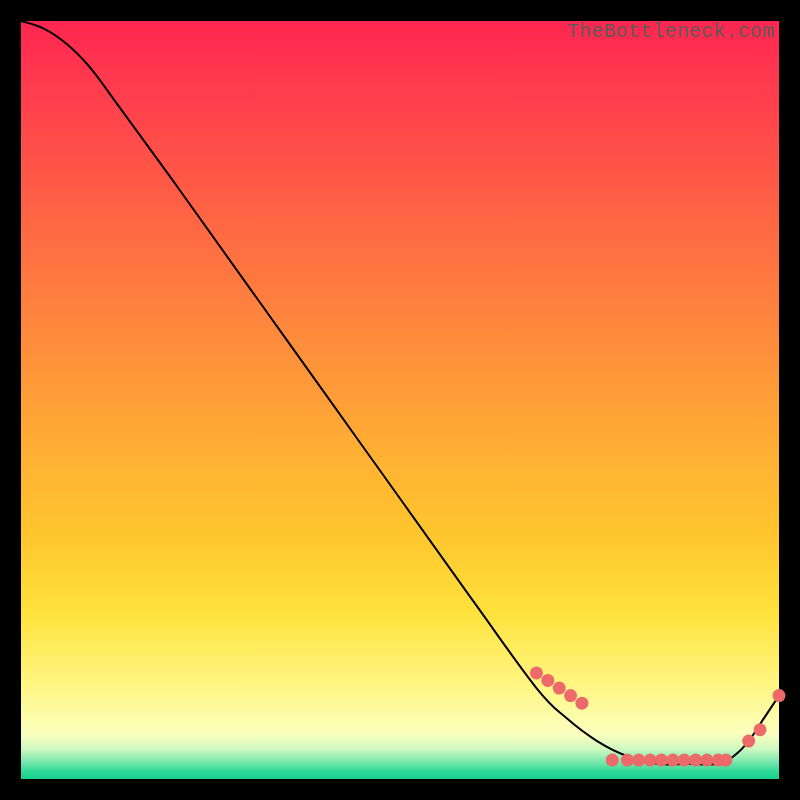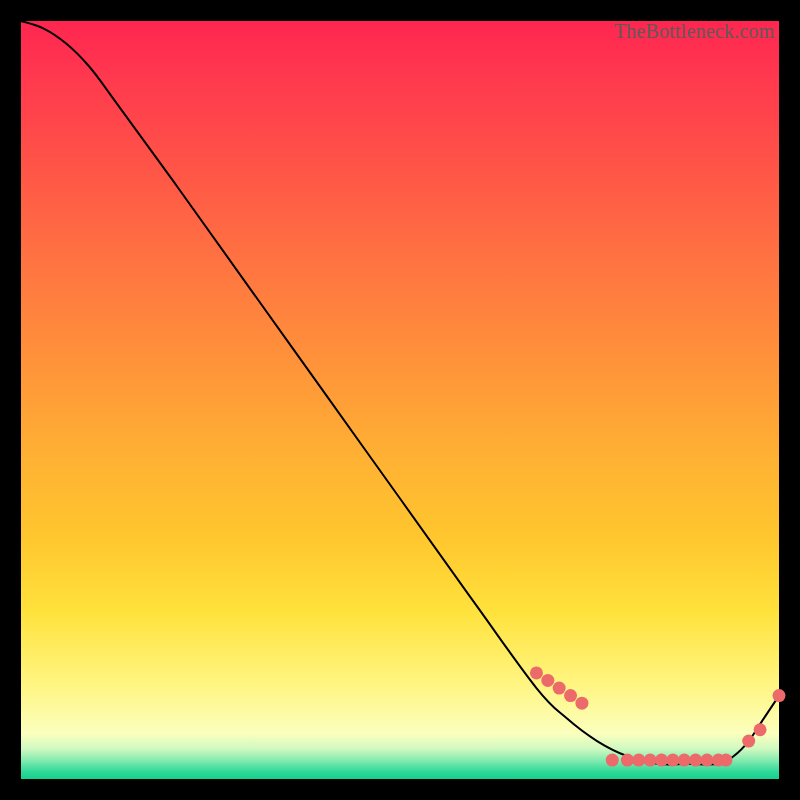--- a/index.html
+++ b/index.html
@@ -42,21 +42,21 @@
       #86eab0 97.5%,
       #30d999 99%,
       #14d08e 100%
     );
   }
   .watermark {
     position: absolute;
     right: 4px;
     top: -1px;
     color: #5a5a5a;
-    font-family: Liberation Serif, serif;
+    font-family: Liberation Mono, monospace;
     font-size: 20px;
     letter-spacing: 0.2px;
     pointer-events: none;
   }
   svg.curve-layer {
     position: absolute;
     left: 0;
     top: 0;
     width: 758px;
     height: 758px;

